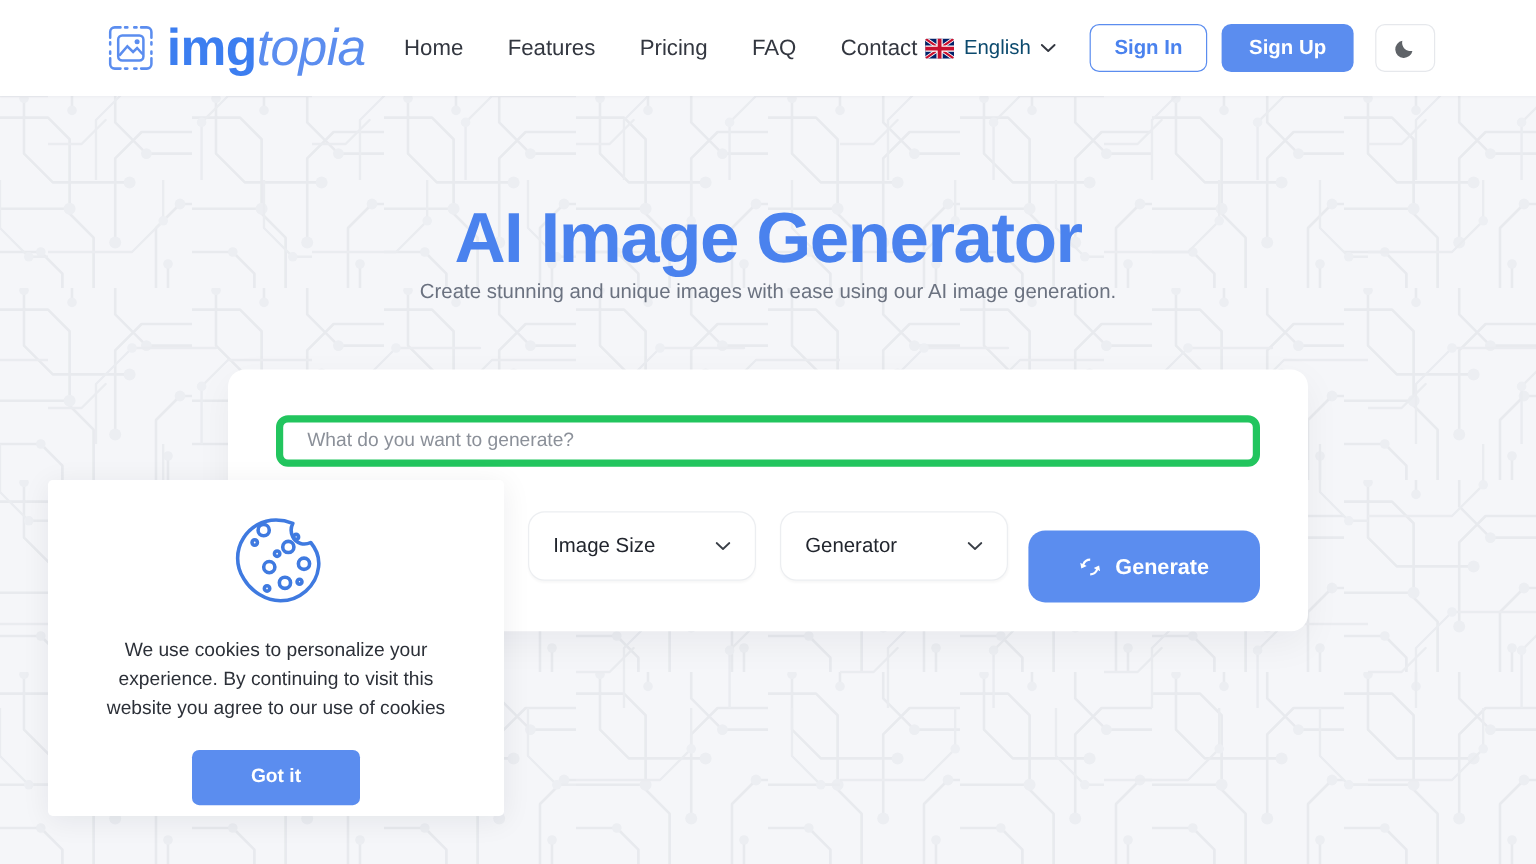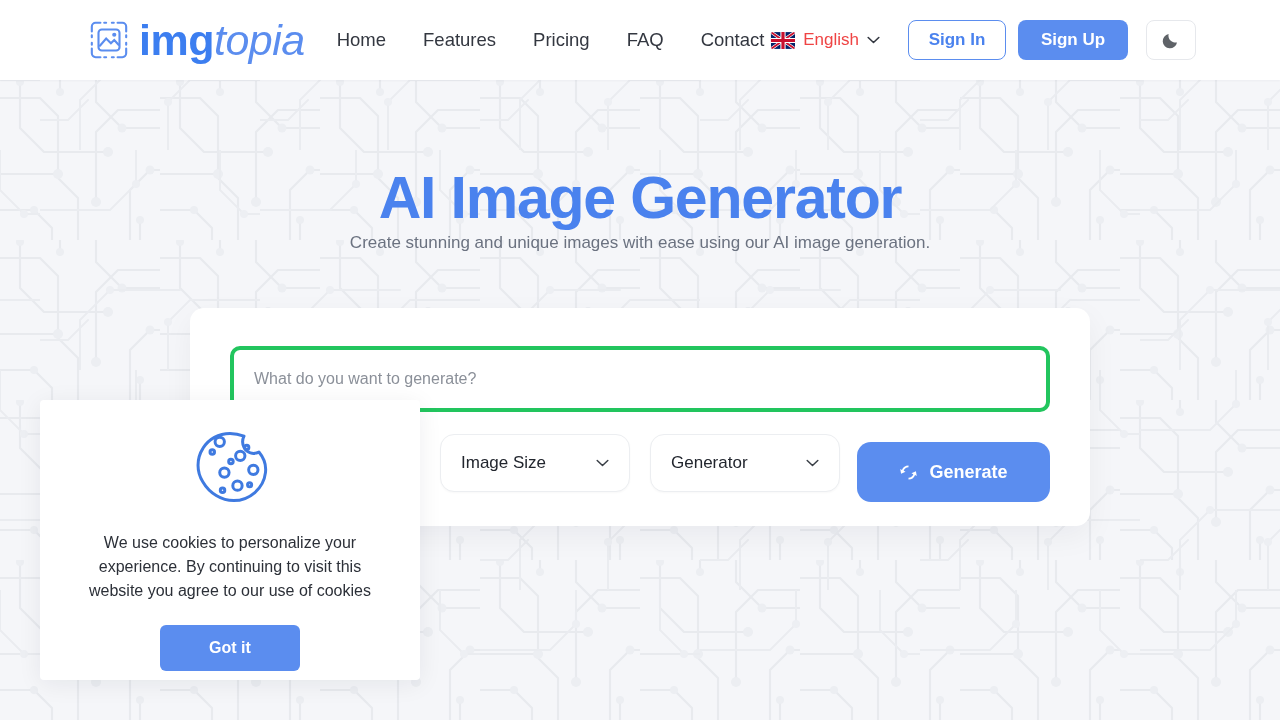--- a/index.html
+++ b/index.html
@@ -65,21 +65,21 @@
     position: absolute; right: 0; top: 0; height: 80px;
     display: flex; align-items: center; gap: 0;
     padding-right: 84px;
   }
   .lang {
     display: flex; align-items: center; gap: 8px;
     margin-right: 28px;
     cursor: pointer;
   }
   .flag { width: 24px; height: 17px; display:block; border-radius: 2px; }
-  .lang-label { font-size: 17px; color: #ef4444; }
+  .lang-label { font-size: 17px; color: #0c4a6e; }
   .chev { width: 13px; height: 8px; display:block; }
 
   .btn {
     font-family: "Liberation Sans", sans-serif;
     font-size: 17px; font-weight: 700;
     border-radius: 8px;
     cursor: pointer;
     display: flex; align-items: center; justify-content: center;
     white-space: nowrap;
   }
@@ -129,43 +129,42 @@
     position: absolute;
     left: 190px; top: 308px;
     width: 900px; height: 218px;
     background: #ffffff;
     border-radius: 14px;
     box-shadow: 0 10px 30px rgba(16,24,40,0.05);
     z-index: 10;
   }
   #prompt-input {
     position: absolute; left: 40px; top: 38px;
-    width: 820px; height: 66px;
-    border: 4px solid #22c55e;
+    width: 820px; height: 43px;
+    border: 6px solid #22c55e;
     border-radius: 10px;
     background: #fff;
     font-family: "Liberation Sans", sans-serif;
     font-size: 16px;
     color: #3f444d;
     padding: 0 20px;
     outline: none;
   }
   #prompt-input::placeholder { color: #8b9099; }
 
   .select-box {
     position: absolute; top: 118px;
     height: 58px;
     background: #ffffff;
     border: 1px solid #eceef1;
     border-radius: 14px;
     display: flex; align-items: center;
     padding: 0 20px;
     cursor: pointer;
     box-shadow: 0 1px 2px rgba(16,24,40,0.03);
-    margin-top: 8px;
   }
   #size-select { left: 250px; width: 190px; }
   #visibility-select { left: 460px; width: 190px; }
   .select-label { font-size: 17px; color: #22262e; flex: 1; }
 
   #generate-btn {
     position: absolute; left: 667px; top: 134px;
     width: 193px; height: 60px;
     background: #5b8def;
     border: none;

